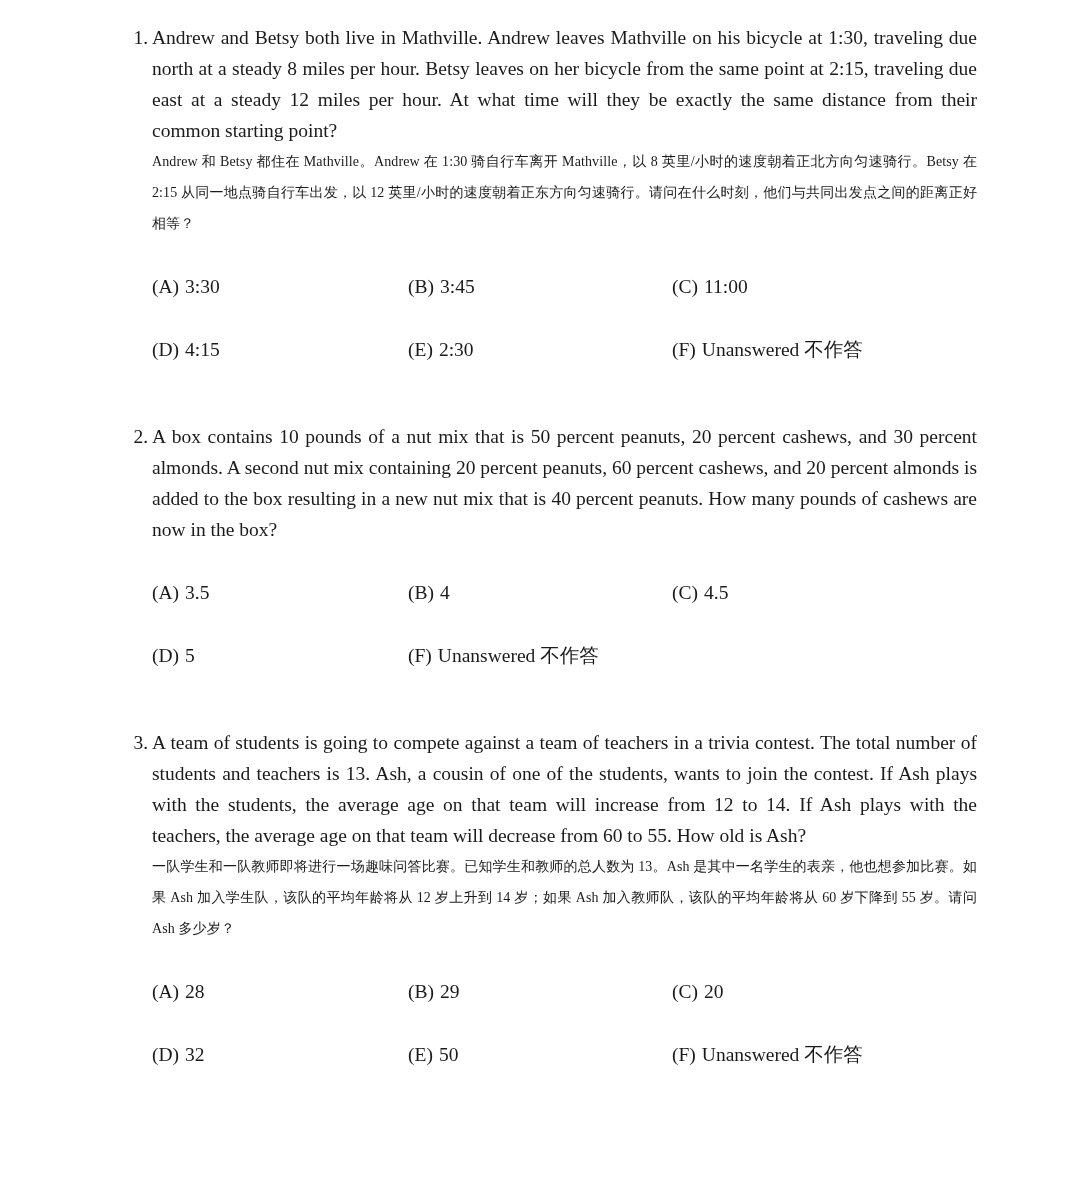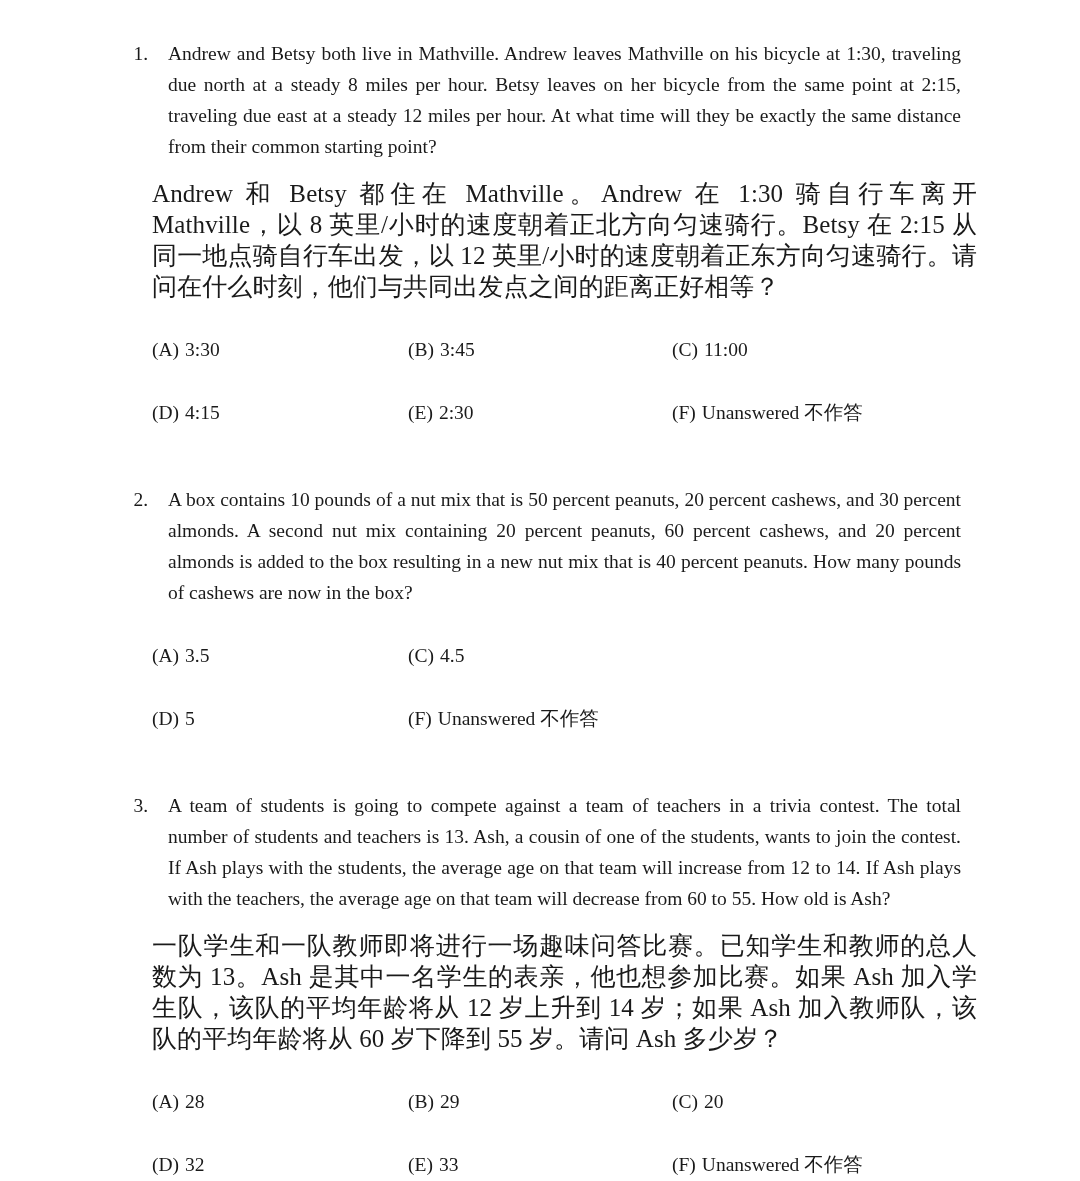--- a/index.html
+++ b/index.html
@@ -38,24 +38,24 @@
     text-align: right;
     font-size: 19.5px;
     line-height: 31px;
   }
   .stem-en {
     font-size: 19.5px;
     line-height: 31px;
     text-align: justify;
     text-justify: inter-word;
     hyphens: manual;
-    margin: 16px;
+    margin: 0;
   }
   .stem-zh {
-    font-size: 25px;
+    font-size: 14px;
     line-height: 31px;
     text-align: justify;
     margin: 0;
     letter-spacing: 0.1px;
   }
 
   .choices {
     margin-top: 28px;
   }
   .choice-row {
@@ -110,20 +110,23 @@
   </div>
 
   <div class="problem">
     <div class="prob-number">2.</div>
     <p class="stem-en">A box contains 10 pounds of a nut mix that is 50 percent peanuts, 20 percent cashews, and 30 percent almonds. A second nut mix containing 20 percent peanuts, 60 percent cashews, and 20 percent almonds is added to the box resulting in a new nut mix that is 40 percent peanuts. How many pounds of cashews are now in the box?</p>
     <div class="choices">
       <div class="choice-row">
         <div class="choice col-a">
           <span class="lbl">(A)</span><span>3.5</span>
         </div>
+        <div class="choice col-b">
+          <span class="lbl">(B)</span><span>4</span>
+        </div>
         <div class="choice col-c">
           <span class="lbl">(C)</span><span>4.5</span>
         </div>
       </div>
       <div class="choice-row">
         <div class="choice col-a">
           <span class="lbl">(D)</span><span>5</span>
         </div>
         <div class="choice col-c">
           <span class="lbl">(F)</span><span>Unanswered 不作答</span>
@@ -146,21 +149,21 @@
         </div>
         <div class="choice col-c">
           <span class="lbl">(C)</span><span>20</span>
         </div>
       </div>
       <div class="choice-row">
         <div class="choice col-a">
           <span class="lbl">(D)</span><span>32</span>
         </div>
         <div class="choice col-b">
-          <span class="lbl">(E)</span><span>33</span>
+          <span class="lbl">(E)</span><span>50</span>
         </div>
         <div class="choice col-c">
           <span class="lbl">(F)</span><span>Unanswered 不作答</span>
         </div>
       </div>
     </div>
   </div>
 
 </div>
 

